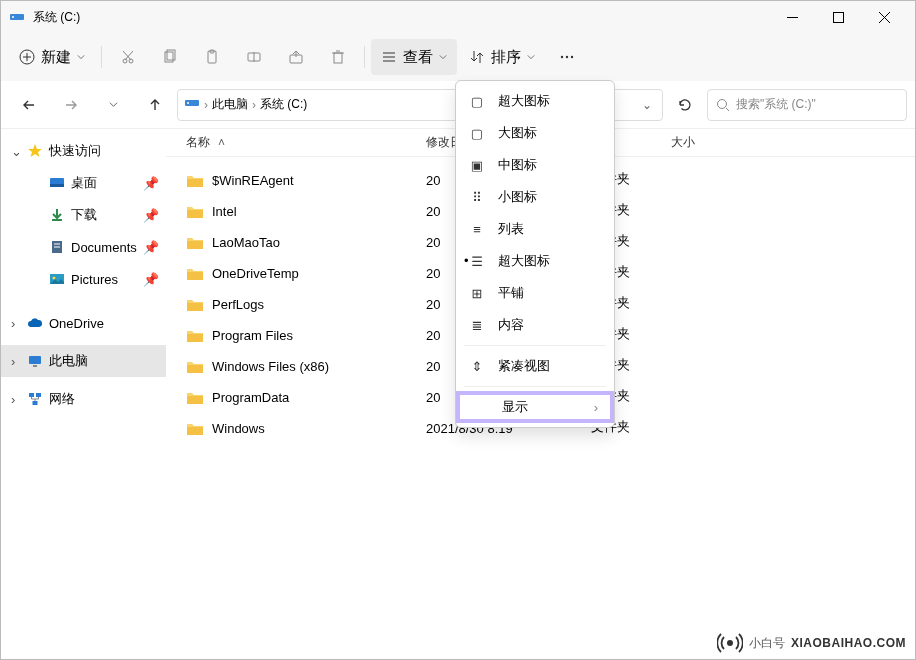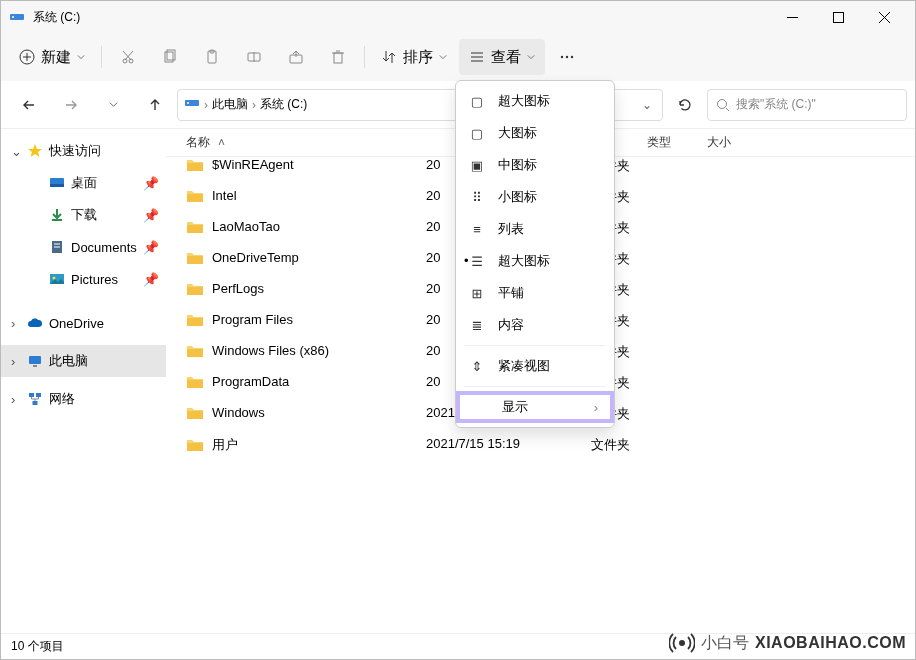--- a/index.html
+++ b/index.html
@@ -28,38 +28,38 @@
   .body { flex: 1; display: flex; background: #fff; }
   .sidebar { width: 165px; border-right: 0px solid #eee; padding: 6px 0; }
   .sideitem { height: 32px; display: flex; align-items: center; padding: 0 6px 0 10px; gap: 6px; font-size: 13px; }
   .sideitem.child { padding-left: 48px; }
   .sideitem.selected { background: #e6e6e6; }
   .sideitem svg, .sideitem .ico { width: 16px; height: 16px; flex-shrink: 0; }
   .pin { margin-left: auto; color: #888; }
   .star { color: #f5c518; }
   .chev { width: 10px; color: #555; }
   .content { flex: 1; position: relative; }
-  .cols { display: flex; height: 28px; align-items: center; border-bottom: 1px solid #eee; font-size: 12px; color: #333; text-align: right; }
+  .cols { display: flex; height: 28px; align-items: center; border-bottom: 1px solid #eee; font-size: 12px; color: #333; }
   .col-name { width: 260px; padding-left: 20px; display: flex; align-items: center; gap: 8px; }
   .col-name .sort { color: #666; }
   .col-date { width: 165px; }
   .col-type { width: 80px; }
   .col-size { width: 60px; }
-  .row { display: flex; height: 31px; align-items: flex-start; font-size: 13px; }
+  .row { display: flex; height: 31px; align-items: flex-end; font-size: 13px; }
   .row .col-name { display: flex; align-items: center; gap: 8px; }
   .folder-ico { width: 18px; height: 14px; display: inline-block; }
   .folder-ico svg { width: 18px; height: 14px; }
   .dropdown { position: absolute; left: 455px; top: 80px; width: 160px; background: #fff; border: 1px solid #ccc; border-radius: 6px; box-shadow: 0 8px 16px rgba(0,0,0,.12); padding: 4px 0; z-index: 10; }
   .dd-item { height: 32px; display: flex; align-items: center; padding: 0 12px; gap: 12px; font-size: 13px; }
   .dd-item .ddico { width: 18px; display: flex; justify-content: center; color: #333; }
   .dd-sep { height: 1px; background: #eee; margin: 4px 8px; }
   .dd-highlight { border: 4px solid #c4b5fd; justify-content: space-between; }
   .dd-arrow { margin-left: auto; color: #888; }
   .statusbar { height: 26px; display: flex; align-items: center; padding: 0 10px; font-size: 12px; background: #fff; border-top: 1px solid #eee; }
-  .watermark-corner { position: absolute; right: 10px; bottom: 4px; display: flex; align-items: center; gap: 6px; font-size: 16px; color: #555; font-weight: 400; z-index: 20; }
+  .watermark-corner { position: absolute; right: 10px; bottom: 4px; display: flex; align-items: center; gap: 6px; font-size: 12px; color: #555; font-weight: 400; z-index: 20; }
   .watermark-corner .bold { font-weight: 700; color: #333; letter-spacing: 0.5px; }
 </style>
 </head>
 <body>
 
 <div class="window">
 
   <div class="titlebar">
     <span class="titlebar-icon">
       <svg viewBox="0 0 16 16">
@@ -132,36 +132,36 @@
         </svg>
       </div>
     <div class="toolbtn iconbtn">
         <svg viewBox="0 0 16 16">
           <rect x="4" y="4" width="8" height="10" fill="none" stroke="#888"></rect>
           <line x1="2" y1="4" x2="14" y2="4" stroke="#888"></line>
           <line x1="6" y1="2" x2="10" y2="2" stroke="#888"></line>
         </svg>
       </div>
     <div class="vsep"></div>
-    <div class="toolbtn">
-      <svg viewBox="0 0 16 16">
-          <path d="M5 2 L5 12 M2 9 L5 12 L8 9 M11 14 L11 4 M8 7 L11 4 L14 7" fill="none" stroke="#333"></path>
-        </svg>
-      <span>排序</span>
-      <svg viewBox="0 0 10 10" style="width:8px;height:8px">
-          <path d="M1 3 L5 7 L9 3" fill="none" stroke="#555"></path>
-        </svg>
-    </div>
     <div class="toolbtn active-drop">
       <svg viewBox="0 0 16 16">
           <line x1="2" y1="4" x2="14" y2="4" stroke="#333"></line>
           <line x1="2" y1="8" x2="14" y2="8" stroke="#333"></line>
           <line x1="2" y1="12" x2="14" y2="12" stroke="#333"></line>
         </svg>
       <span>查看</span>
+      <svg viewBox="0 0 10 10" style="width:8px;height:8px">
+          <path d="M1 3 L5 7 L9 3" fill="none" stroke="#555"></path>
+        </svg>
+    </div>
+    <div class="toolbtn">
+      <svg viewBox="0 0 16 16">
+          <path d="M5 2 L5 12 M2 9 L5 12 L8 9 M11 14 L11 4 M8 7 L11 4 L14 7" fill="none" stroke="#333"></path>
+        </svg>
+      <span>排序</span>
       <svg viewBox="0 0 10 10" style="width:8px;height:8px">
           <path d="M1 3 L5 7 L9 3" fill="none" stroke="#555"></path>
         </svg>
     </div>
     <div class="toolbtn iconbtn">
         <svg viewBox="0 0 16 16">
           <circle cx="3" cy="8" r="1.2" fill="#333"></circle>
           <circle cx="8" cy="8" r="1.2" fill="#333"></circle>
           <circle cx="13" cy="8" r="1.2" fill="#333"></circle>
         </svg>
@@ -400,39 +400,24 @@
               <span class="folder-ico"><svg viewBox="0 0 18 14">
                   <path d="M1 3 L1 13 L17 13 L17 4 L8 4 L6 2 L1 2 Z" fill="#f9d36b"></path>
                   <path d="M1 5 L17 5 L17 13 L1 13 Z" fill="#f5c144"></path>
                 </svg></span>
               <span>Windows</span>
             </div>
     <div class="col-date">2021/8/30 8:19</div>
     <div class="col-type">文件夹</div>
     <div class="col-size"></div>
           </div>
-          <div class="row">
-    <div class="col-name">
-              <span class="folder-ico"><svg viewBox="0 0 18 14">
-                  <path d="M1 3 L1 13 L17 13 L17 4 L8 4 L6 2 L1 2 Z" fill="#f9d36b"></path>
-                  <path d="M1 5 L17 5 L17 13 L1 13 Z" fill="#f5c144"></path>
-                </svg></span>
-              <span>用户</span>
-            </div>
-    <div class="col-date">2021/7/15 15:19</div>
-    <div class="col-type">文件夹</div>
-    <div class="col-size"></div>
-          </div>
         </div>
     </div>
   </div>
 
-  <div class="statusbar">
-    <span>10 个项目</span>
-  </div>
 </div>
 
 <div class="dropdown">
   <div class="dd-item">
       <span class="ddico">▢</span>
       <span>超大图标</span>
     </div>
   <div class="dd-item">
       <span class="ddico">▢</span>
       <span>大图标</span>

